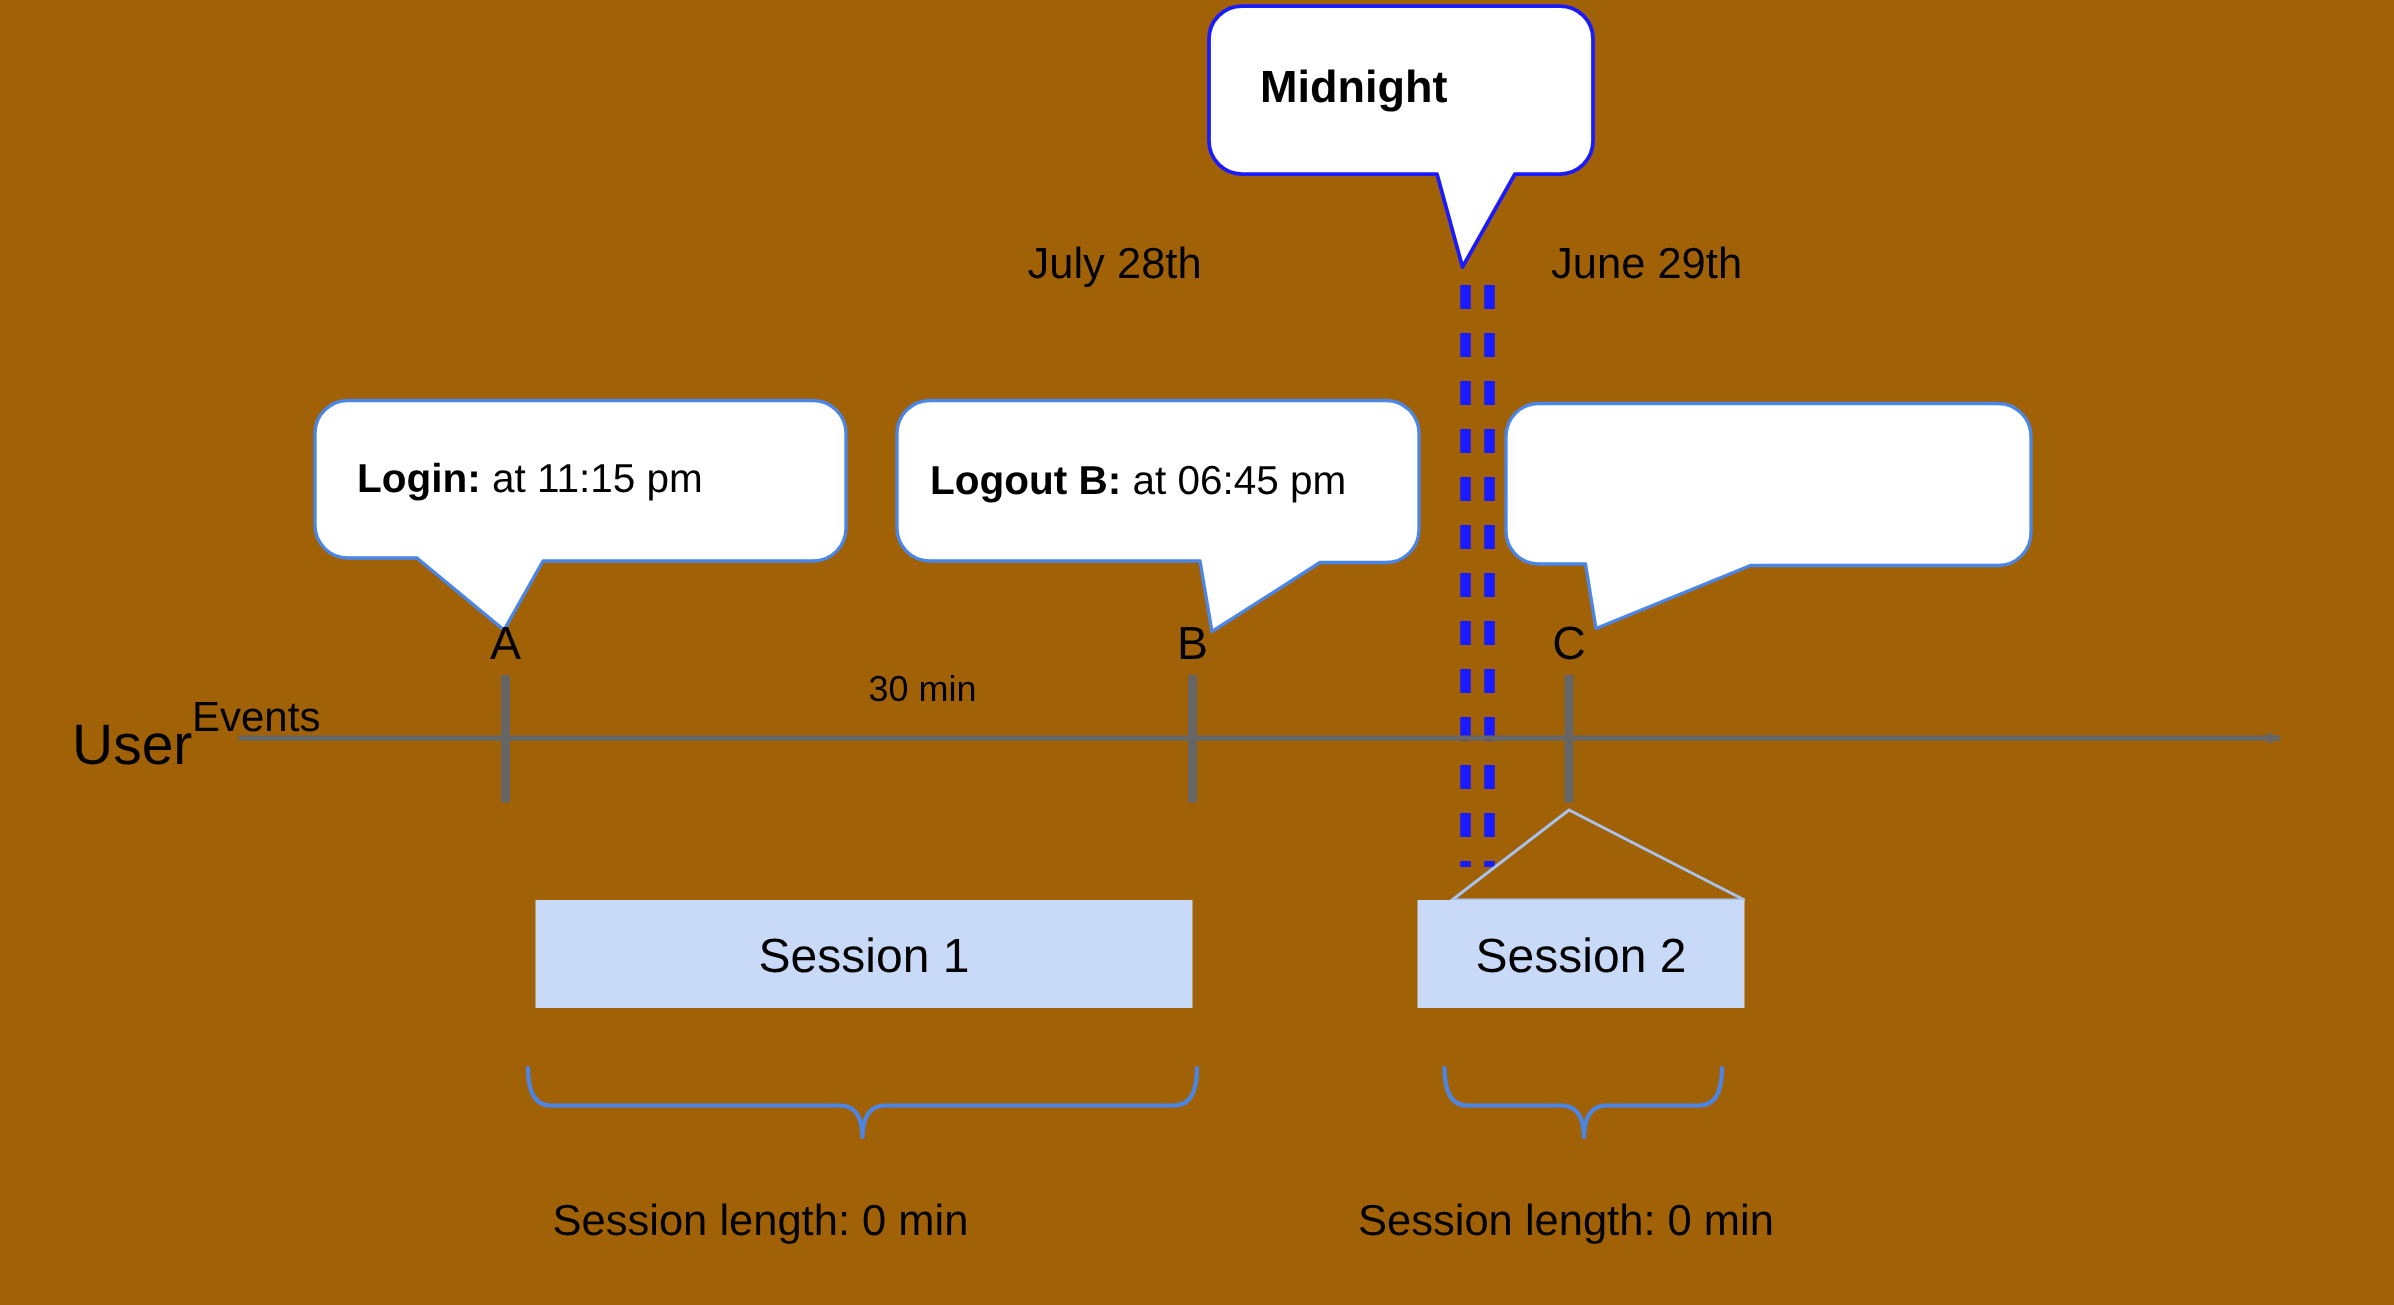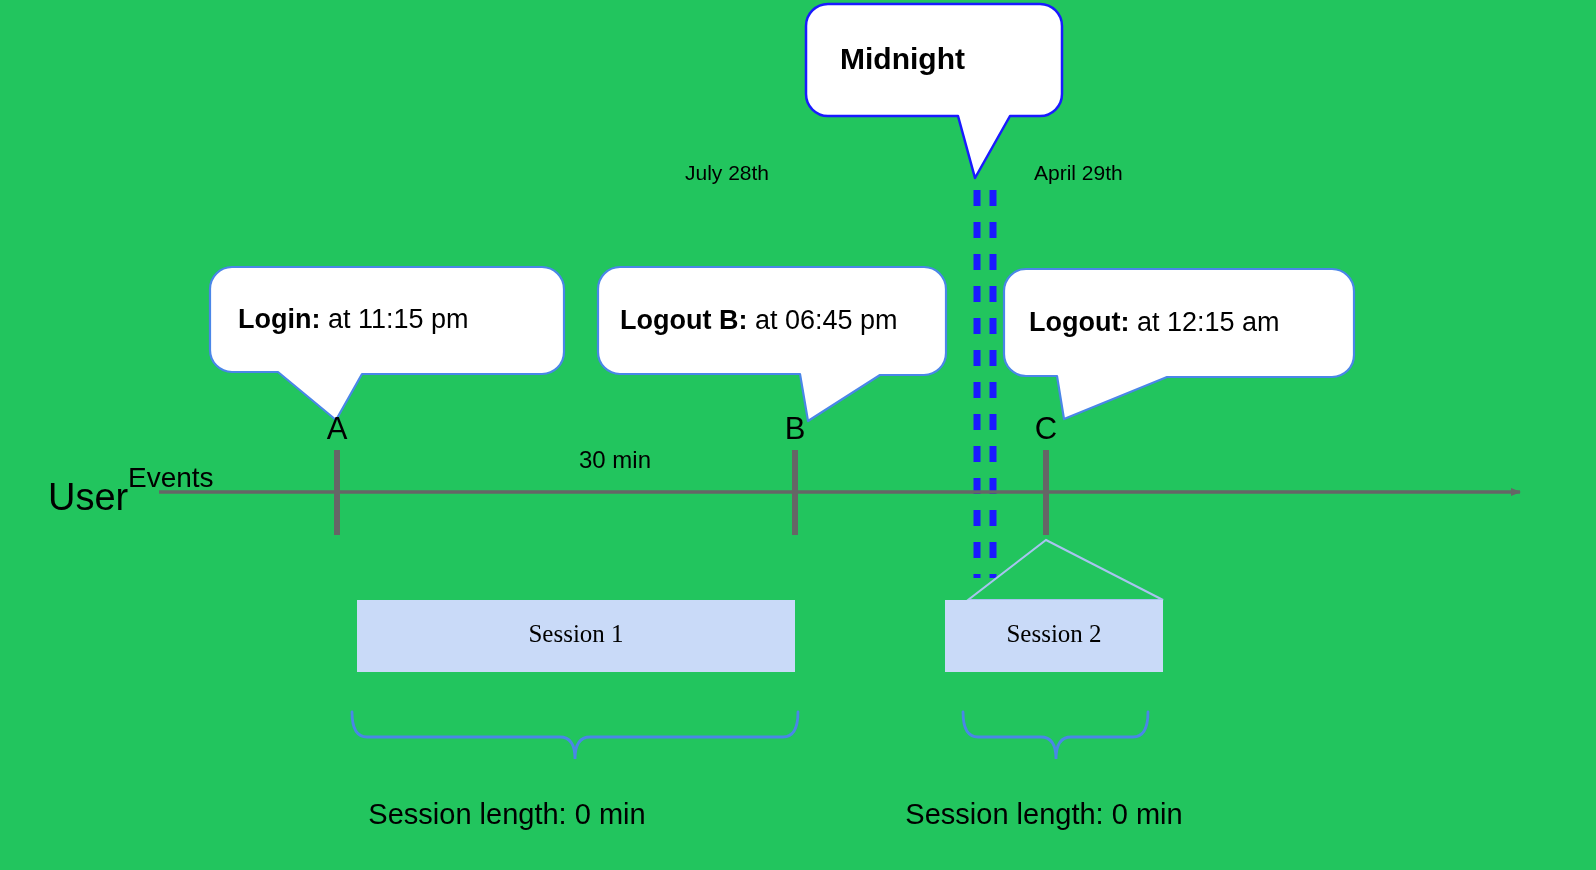--- a/index.html
+++ b/index.html
@@ -8,21 +8,21 @@
     background: #ffffff;
   }
   body {
     font-family: "Liberation Sans", sans-serif;
     color: #000000;
   }
   #canvas {
     position: relative;
     width: 1596px;
     height: 870px;
-    background: #22c55e;
+    background: #a16207;
     overflow: hidden;
   }
   #diagram-svg {
     position: absolute;
     left: 0;
     top: 0;
     width: 1596px;
     height: 870px;
   }
   .txt {
@@ -31,39 +31,38 @@
     color: #000000;
     line-height: 1;
   }
   .callout-text {
     font-size: 27px;
   }
   .callout-text b {
     font-weight: bold;
   }
   .date-label {
-    font-size: 21px;
+    font-size: 29px;
   }
   .event-letter {
     font-size: 31px;
   }
   .events-label {
     font-size: 28px;
     margin-top: 48px;
   }
   .user-label {
     font-size: 38px;
   }
   .duration-label {
     font-size: 24px;
     margin-left: 40px;
   }
   .session-label {
-    font-size: 25px;
-    font-family: Liberation Serif, serif;
+    font-size: 32px;
   }
   .length-label {
     font-size: 29px;
   }
   .midnight-text {
     font-size: 30px;
     font-weight: bold;
   }
   .ctr {
     transform: translateX(-50%);
@@ -125,33 +124,30 @@
 
     <g>
       <path d="M963,712 Q963,737 978,737 L1041,737 Q1056,737 1056,759 Q1056,737 1071,737 L1133,737 Q1148,737 1148,712" fill="none" stroke="#4a86e8" stroke-width="2.8" stroke-linecap="round"></path>
     </g>
   </svg>
 
   <div class="txt midnight-text" style="left:840px; top:44px;">Midnight</div>
 
   <div class="txt date-label" style="left:685px; top:162px;">July 28th</div>
 
-  <div class="txt date-label" style="left:1034px; top:162px;">April 29th</div>
+  <div class="txt date-label" style="left:1034px; top:162px;">June 29th</div>
 
   <div class="txt callout-text" style="left:238px; top:306px;">
     <b>Login:</b><span> at 11:15 pm</span>
   </div>
 
   <div class="txt callout-text" style="left:620px; top:307px;">
     <b>Logout B:</b><span> at 06:45 pm</span>
   </div>
 
-  <div class="txt callout-text" style="left:1029px; top:309px;">
-    <b>Logout:</b><span> at 12:15 am</span>
-  </div>
 
   <div class="txt events-label" style="left:128px; top:416px;">Events</div>
 
   <div class="txt event-letter ctr" style="left:337px; top:413px;">A</div>
 
   <div class="txt event-letter ctr" style="left:795px; top:413px;">B</div>
 
   <div class="txt event-letter ctr" style="left:1046px; top:413px;">C</div>
 
   <div class="txt duration-label ctr" style="left:575px; top:448px;">30 min</div>

